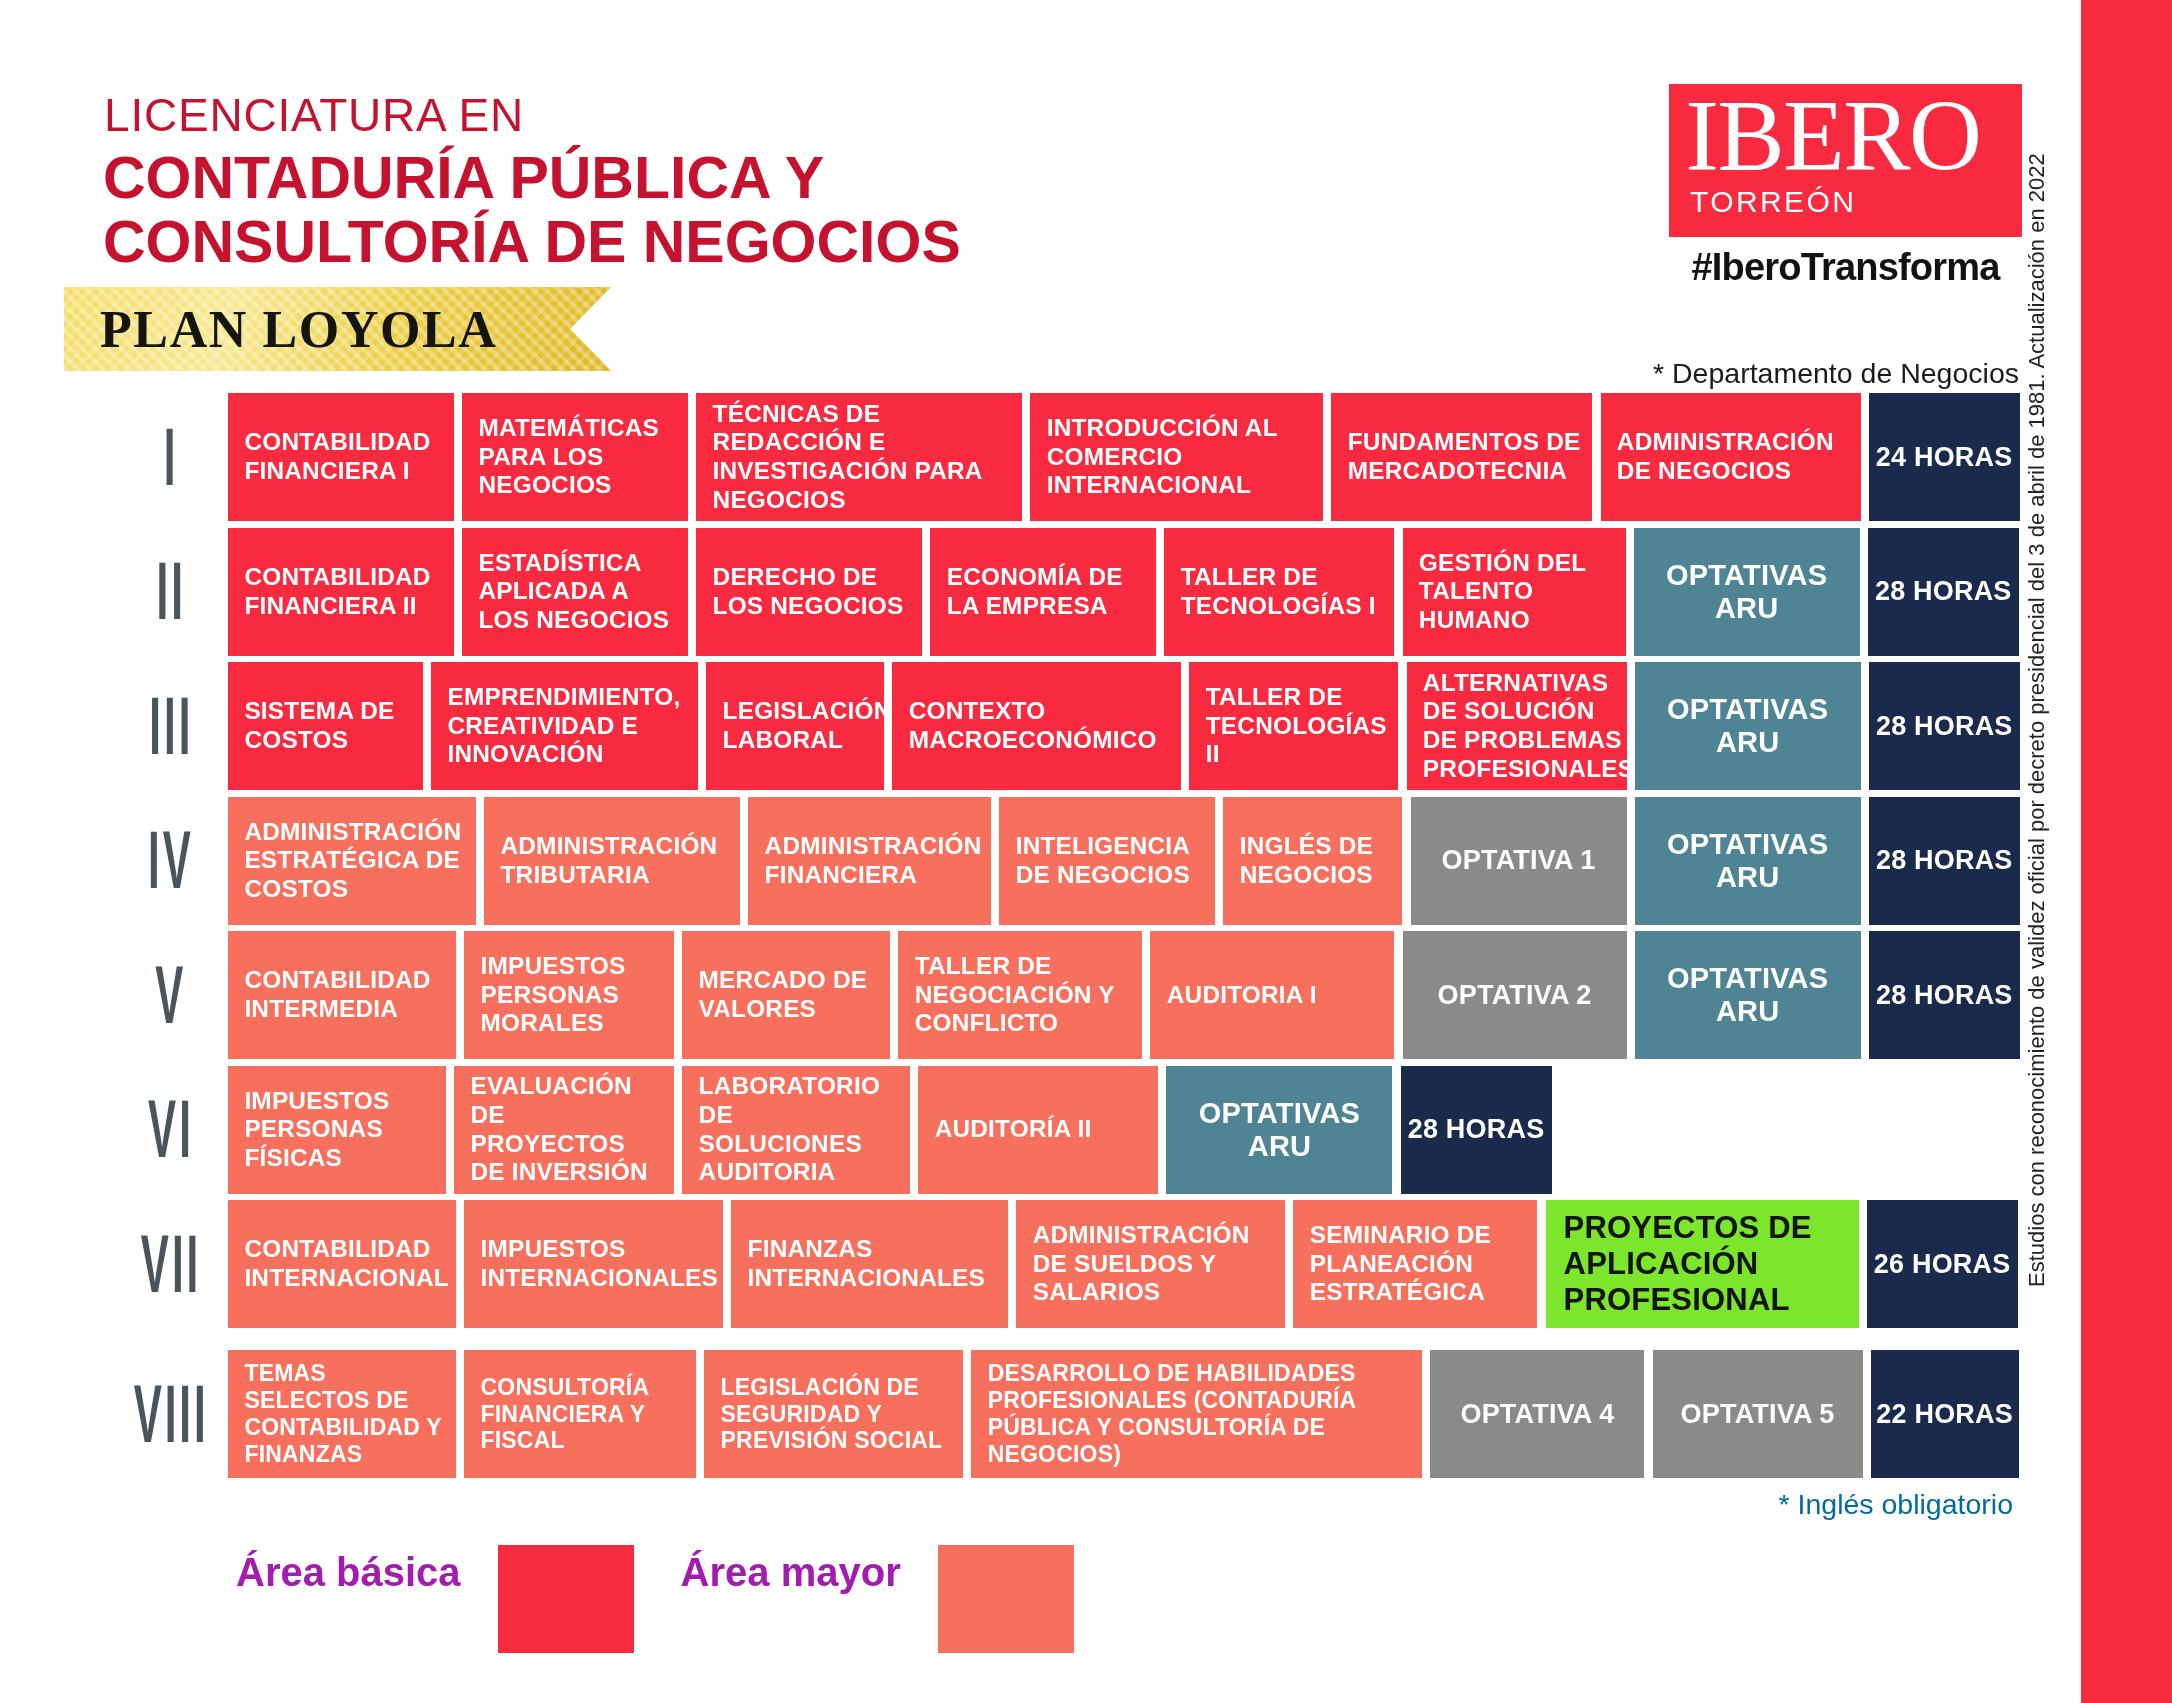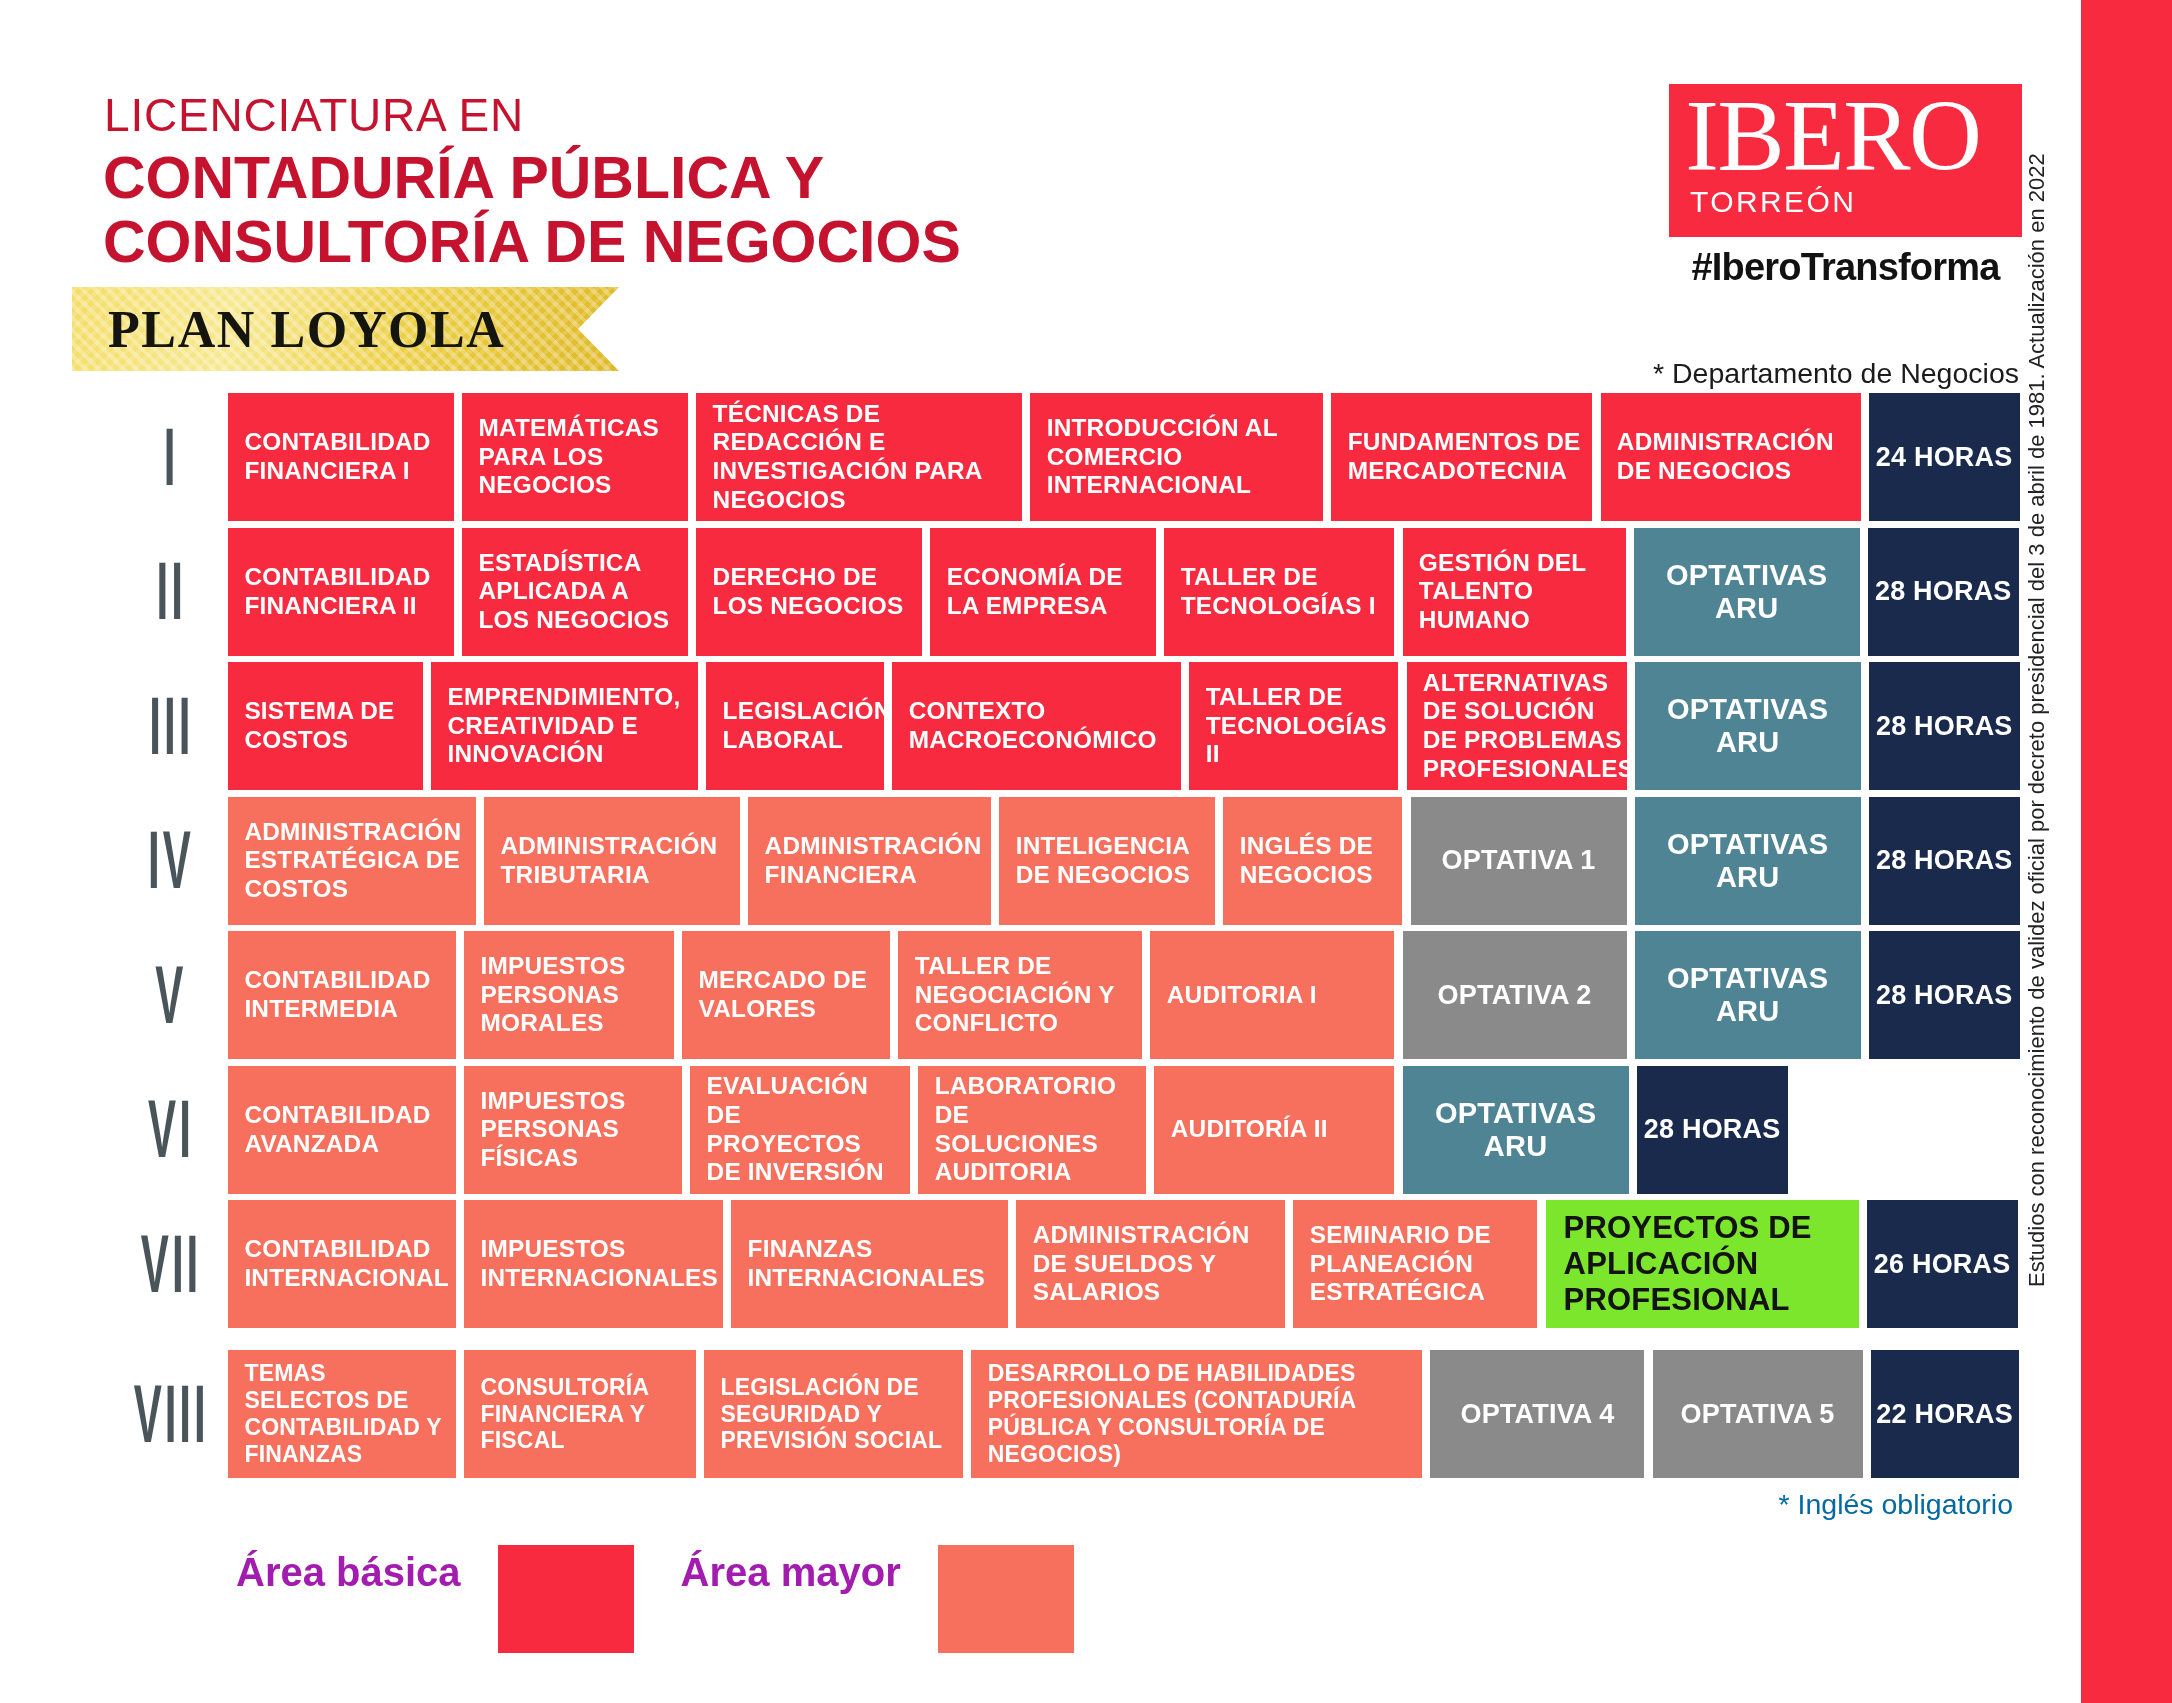--- a/index.html
+++ b/index.html
@@ -26,21 +26,21 @@
     color:#fff;font-family:"Liberation Serif",serif;
   }
   .logo-main{position:absolute;left:16.3px;top:-6.5px;font-size:101px;font-weight:400;letter-spacing:-1.6px;}
   .logo-campus{position:absolute;left:21px;top:101px;font-size:30px;letter-spacing:2.4px;font-family:"Liberation Sans",sans-serif;font-weight:400;}
   .logo-hashtag{
     position:absolute;left:1669px;top:246px;width:353px;text-align:center;
     font-size:38px;font-weight:700;color:#121212;letter-spacing:-0.8px;
   }
 
   .plan-banner{
-    position:absolute;left:72px;top:287px;width:547px;height:84px;
+    position:absolute;left:64px;top:287px;width:547px;height:84px;
     background-image:
       repeating-linear-gradient(45deg, rgba(255,255,255,.28) 0 4.1px, rgba(255,255,255,0) 4.1px 9px),
       repeating-linear-gradient(-45deg, rgba(255,255,255,.16) 0 4.1px, rgba(255,255,255,0) 4.1px 9px),
       linear-gradient(105deg,#f4dd66 0%,#f7e88f 30%,#eccf45 60%,#dfb825 100%);
     clip-path:polygon(0 0,100% 0,calc(100% - 41px) 50%,100% 100%,0 100%);
     display:flex;align-items:center;
   }
   .plan-banner span{
     font-family:"Liberation Serif",serif;font-weight:700;font-size:52px;color:#15150f;
     padding-left:36px;letter-spacing:1.6px;
@@ -256,23 +256,20 @@
         <div class="cell c-aru" style="width: 226px;">
           <span>OPTATIVAS ARU</span>
         </div>
         <div class="cell c-hours" style="width: 151px;">
           <span>28 HORAS</span>
         </div>
       </div>
       <div class="row">
         <div class="numeral">
           <span>VI</span>
-        </div>
-        <div class="cell c-major" style="width: 228px;">
-          <span>CONTABILIDAD AVANZADA</span>
         </div>
         <div class="cell c-major" style="width: 218px;">
           <span>IMPUESTOS PERSONAS FÍSICAS</span>
         </div>
         <div class="cell c-major" style="width: 220px;">
           <span>EVALUACIÓN DE PROYECTOS DE INVERSIÓN</span>
         </div>
         <div class="cell c-major" style="width: 228px;">
           <span>LABORATORIO DE SOLUCIONES AUDITORIA</span>
         </div>

